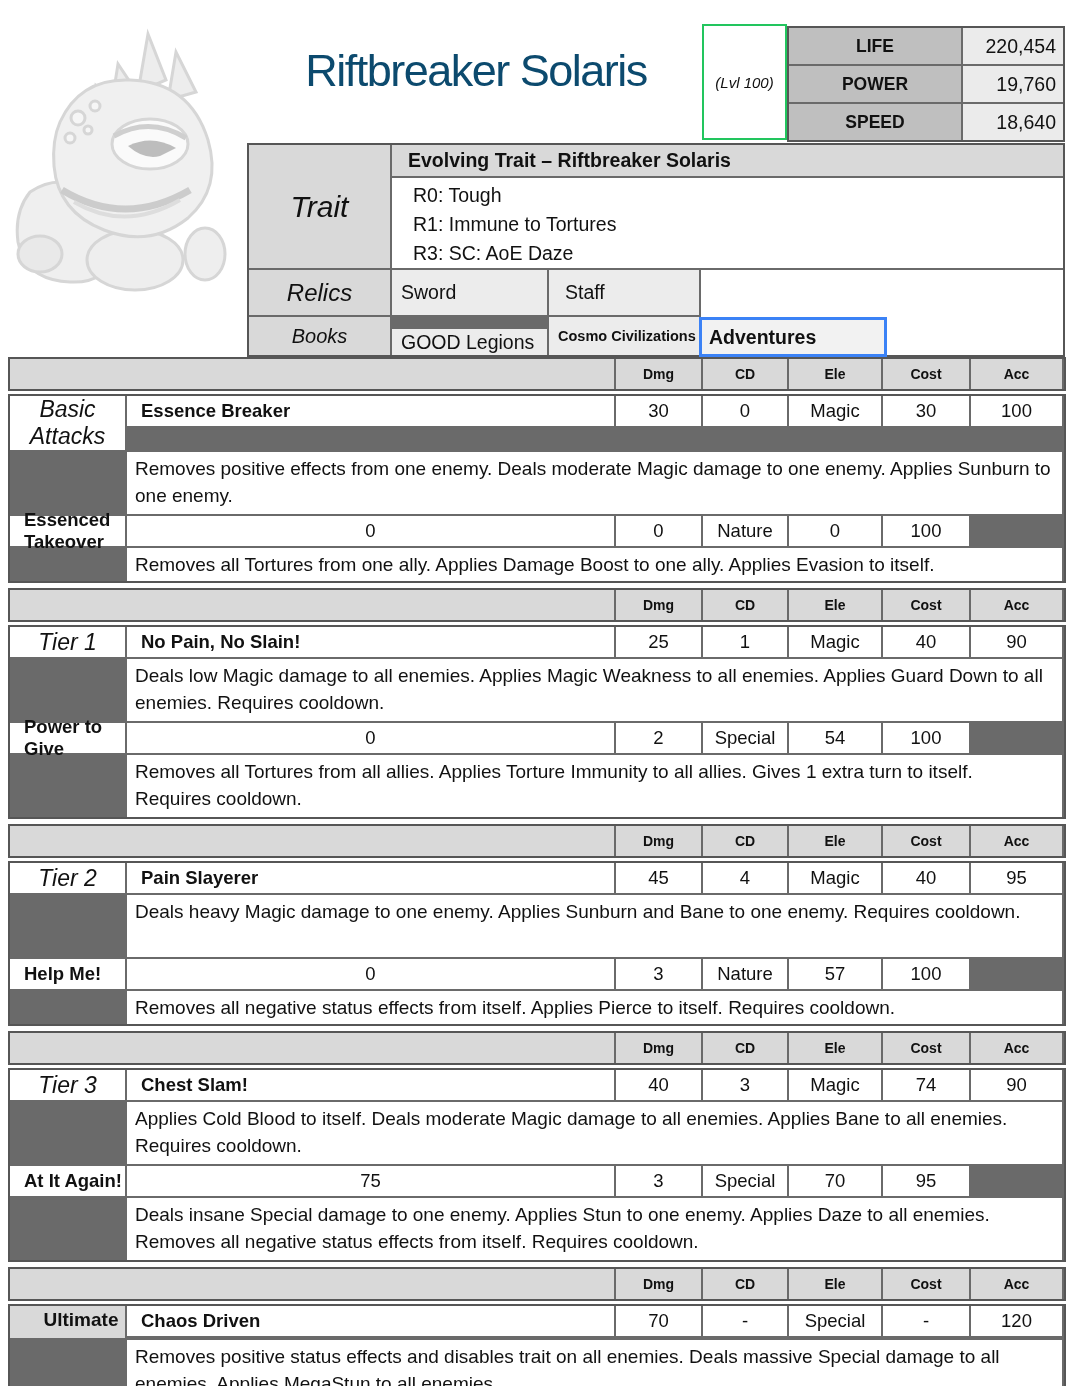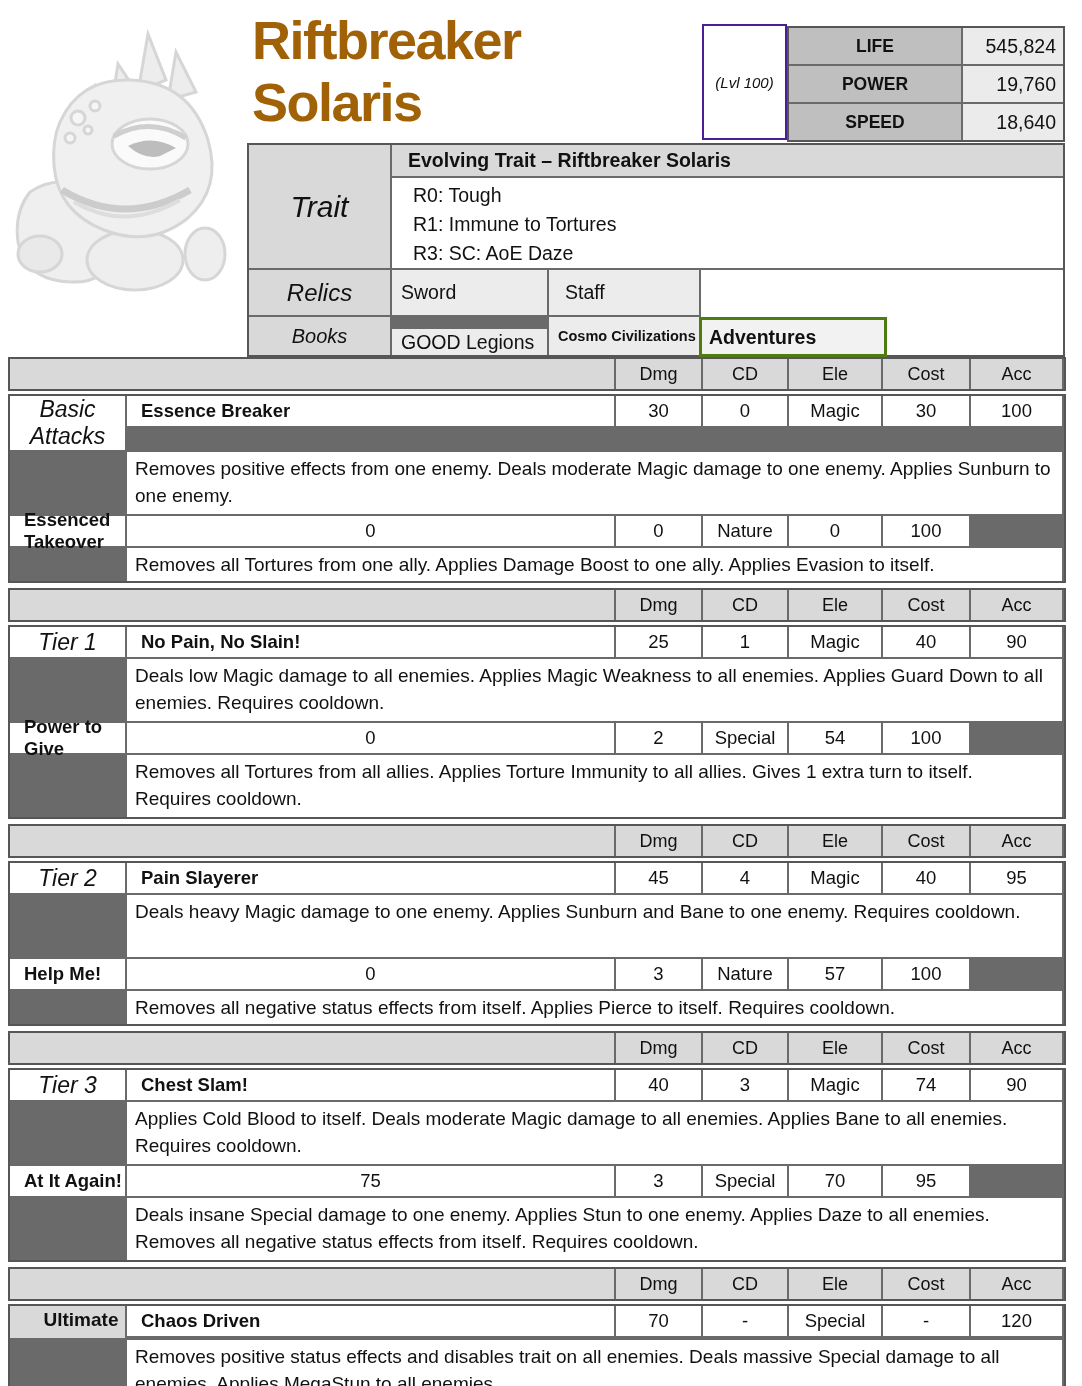--- a/index.html
+++ b/index.html
@@ -5,25 +5,25 @@
   html,body{margin:0;padding:0;background:#ffffff;}
   .page{
     position:relative;width:1082px;height:1386px;background:#ffffff;overflow:hidden;
     font-family:"Liberation Sans", sans-serif;color:#111;
   }
   
   .creature{position:absolute;left:0;top:22px;width:262px;height:272px;}
   .title{
     position:absolute;left:252px;top:36px;width:448px;height:70px;
     display:flex;align-items:center;justify-content:center;
-    font-size:54px;font-weight:bold;letter-spacing:-1.5px;color:#a16207;
+    font-size:45px;font-weight:normal;letter-spacing:-1.5px;color:#0c4a6e;
   }
   .lvlbox{
     position:absolute;left:702px;top:24px;width:81px;height:112px;
-    border:2px solid #4c1d95;background:#fff;
+    border:2px solid #22c55e;background:#fff;
     display:flex;align-items:center;justify-content:center;
     font-style:italic;font-size:15px;
   }
   .stats{
     position:absolute;left:787px;top:26px;width:274px;
     display:grid;grid-template-columns:172px 1fr;grid-auto-rows:36px;
     gap:2px;background:#6a6a6a;border:2px solid #565656;
   }
   .stats .lbl{background:#bfbfbf;display:flex;align-items:center;justify-content:center;font-weight:bold;font-size:17.5px;}
   .stats .val{background:#ebebeb;display:flex;align-items:center;justify-content:flex-end;padding-right:7px;font-size:19.5px;}
@@ -42,31 +42,31 @@
   .tg-traittitle{grid-column:2/6;grid-row:1;background:#d9d9d9 !important;display:flex;align-items:center;padding-left:16px;font-weight:bold;font-size:19.5px;}
   .tg-traitbody{grid-column:2/6;grid-row:2;padding:3px 0 0 21px;font-size:19.5px;line-height:29px;}
   .cell-lt{background:#ececec !important;display:flex;align-items:center;padding-left:9px;font-size:19.5px;}
   .tg-sword{grid-column:2;grid-row:3;}
   .tg-staff{grid-column:3;grid-row:3;padding-left:16px;}
   .tg-good{grid-column:2;grid-row:4;font-weight:normal;margin-top:12px;}
   .tg-cosmo{grid-column:3;grid-row:4;font-weight:bold;font-size:14.5px;}
   .tg-empty{grid-column:4/6;grid-row:3/5;position:relative;}
   .adventures{
     position:absolute;left:-2px;bottom:-2px;width:175px;height:34px;
-    background:#f2f2f2;border:3px solid #4d7c0f;
+    background:#f2f2f2;border:3px solid #3b82f6;
     display:flex;align-items:center;padding-left:7px;font-weight:bold;font-size:19.5px;
   }
   
   .sections{position:absolute;left:8px;top:357px;width:1058px;}
   .sec{margin-bottom:5px;}
   .hdrband{
     display:grid;grid-template-columns:604px 85px 84px 92px 86px 91px;
     grid-template-rows:30px;gap:2px;background:#6a6a6a;border:2px solid #565656;margin-bottom:3px;
   }
-  .hdrband>div{background:#d9d9d9;display:flex;align-items:center;justify-content:center;font-weight:normal;font-size:18px;}
+  .hdrband>div{background:#d9d9d9;display:flex;align-items:center;justify-content:center;font-weight:bold;font-size:14px;}
   .body{
     display:grid;grid-template-columns:115px 487px 85px 84px 92px 86px 91px;
     gap:2px;background:#6a6a6a;border:2px solid #565656;
   }
   .body>div{background:#fff;}
   .rowh{height:30px;}
   .tierlbl{
     grid-column:1;grid-row:1/-1;display:flex;align-items:center;justify-content:center;
     text-align:center;font-style:italic;font-size:23px;line-height:27px;padding:0 4px;
   }
@@ -112,21 +112,21 @@
       <path d="M62 168 Q125 206 190 168" fill="none" stroke="#cccccc" stroke-width="7"></path>
       <path d="M74 180 Q125 210 180 178" fill="none" stroke="#dddddd" stroke-width="4"></path>
     </g>
   </svg>
 
   <div class="title">Riftbreaker Solaris</div>
   <div class="lvlbox">(Lvl 100)</div>
 
   <div class="stats">
     <div class="lbl">LIFE</div>
-    <div class="val">545,824</div>
+    <div class="val">220,454</div>
     <div class="lbl">POWER</div>
     <div class="val">19,760</div>
     <div class="lbl">SPEED</div>
     <div class="val">18,640</div>
   </div>
 
   <div class="traitgrid">
     <div class="tg-label tg-trait">Trait</div>
     <div class="tg-traittitle">Evolving Trait – Riftbreaker Solaris</div>
     <div class="tg-traitbody">

